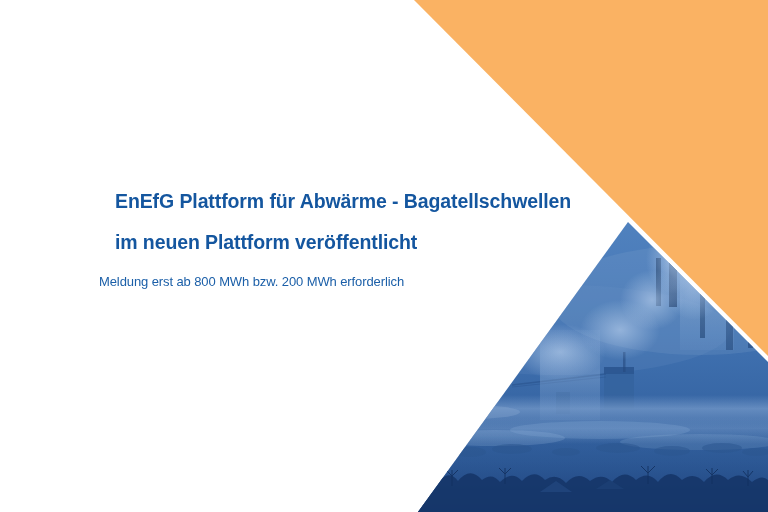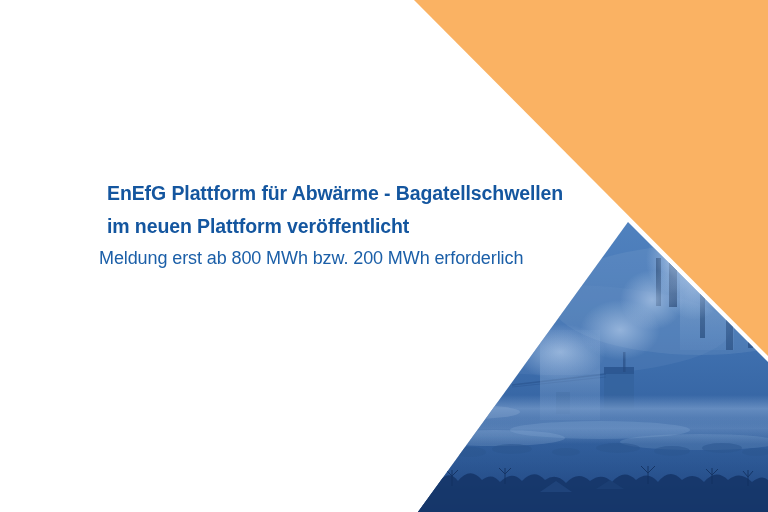--- a/index.html
+++ b/index.html
@@ -28,31 +28,31 @@
 
   
   .text-block {
     position: absolute;
     left: 99px;
     top: 173px;
     width: 470px;
     z-index: 5;
   }
   .headline {
-    margin: 8px;
+    margin: 16px;
     font-size: 19.5px;
     line-height: 25px;
     font-weight: 700;
     color: #14569F;
     letter-spacing: -0.1px;
     white-space: nowrap;
   }
   .subline {
     margin: 3px 0 0 0;
-    font-size: 18px;
+    font-size: 13px;
     line-height: 22px;
     font-weight: 400;
     color: #1B5FA8;
     letter-spacing: -0.1px;
     white-space: nowrap;
   }
 </style>
 </head>
 <body>
 

